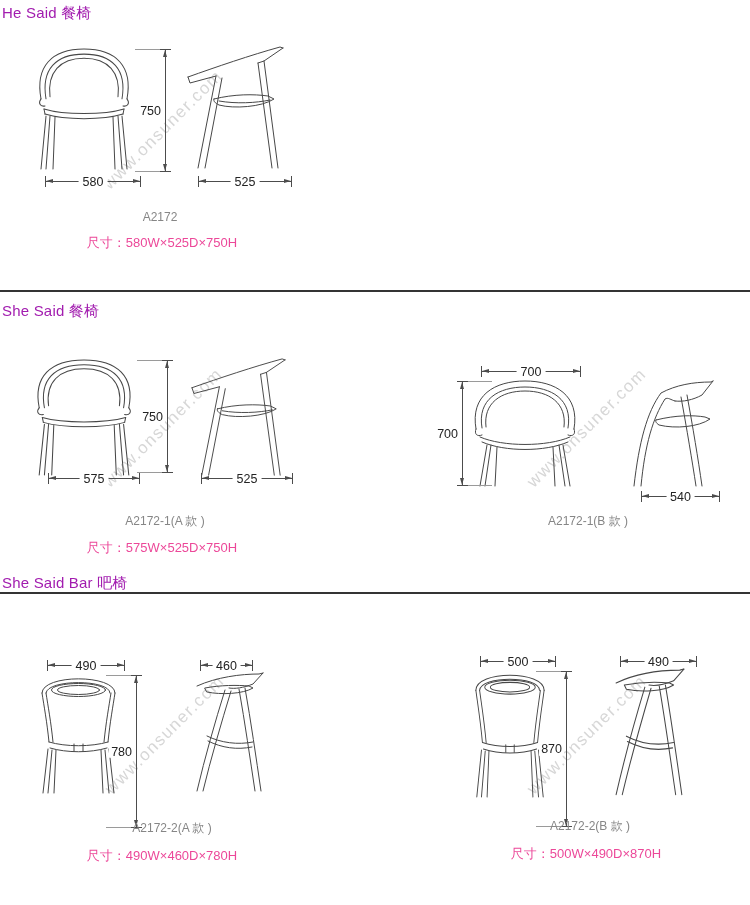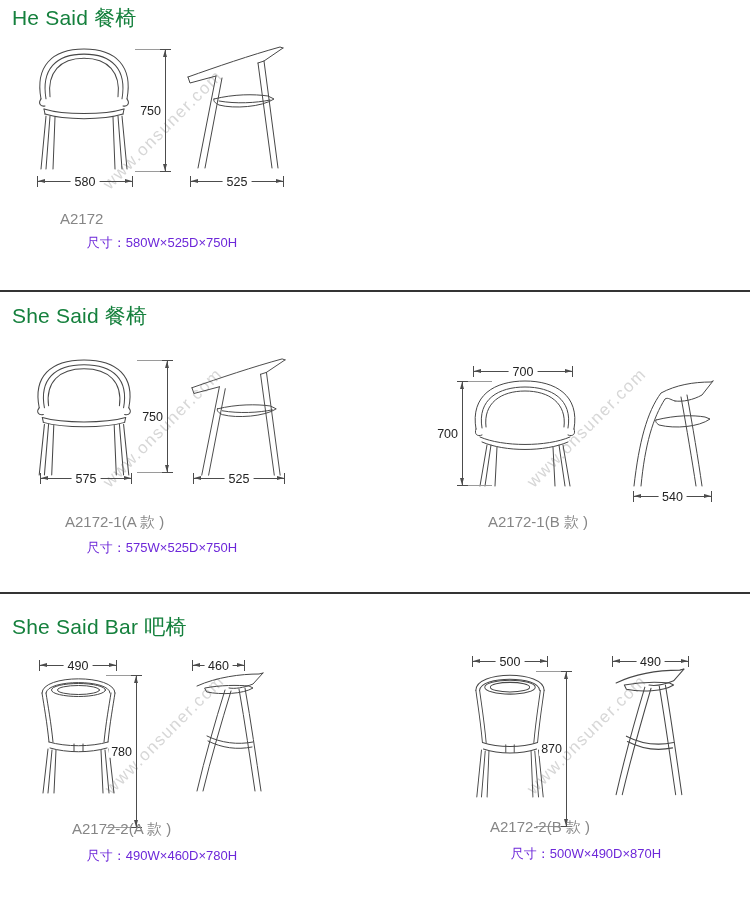--- a/index.html
+++ b/index.html
@@ -1,27 +1,27 @@
 <!DOCTYPE html>
 <html><head>
 <meta charset="utf-8">
 <style>
   html,body{margin:0;padding:0;background:#fff;}
   .page{position:relative;width:750px;height:905px;background:#fff;overflow:hidden;
         font-family:"Liberation Sans","DejaVu Sans",sans-serif;}
-  .heading{position:absolute;font-size:21px;color:#15803d;letter-spacing:.2px;white-space:nowrap;margin-left:10px;}
+  .heading{position:absolute;font-size:15px;color:#a21caf;letter-spacing:.2px;white-space:nowrap;}
   .divider{position:absolute;left:0;width:750px;height:2px;background:#343434;}
   .wm{position:absolute;transform:translate(-50%,-50%) rotate(-45deg);font-size:17px;color:#d7d7d7;
       letter-spacing:1.5px;white-space:nowrap;}
-  .model{position:absolute;font-size:15px;color:#868686;text-align:left;width:200px;white-space:nowrap;}
-  .size{position:absolute;font-size:13px;color:#6d28d9;text-align:center;width:300px;white-space:nowrap;}
+  .model{position:absolute;font-size:12px;color:#868686;text-align:center;width:200px;white-space:nowrap;}
+  .size{position:absolute;font-size:13px;color:#ec4899;text-align:center;width:300px;white-space:nowrap;}
   .art{position:absolute;overflow:visible;}
 
   
-  .hdim{position:absolute;height:13px;}
+  .hdim{position:absolute;height:13px;margin-left:8px;}
   .hdim .dl{position:absolute;left:0;right:0;top:6px;height:1px;background:#4c4c4c;}
   .hdim .tick{position:absolute;top:1px;width:1px;height:11px;background:#4c4c4c;}
   .hdim .tl{left:0;}.hdim .tr{right:0;}
   .hdim .ar{position:absolute;top:4px;width:0;height:0;border-top:2.5px solid transparent;border-bottom:2.5px solid transparent;}
   .hdim .al{left:1px;border-right:7px solid #4c4c4c;}
   .hdim .arr{right:1px;border-left:7px solid #4c4c4c;}
   .dnum{font-size:12.5px;color:#232323;line-height:1;}
   .hdim .dnum{position:absolute;left:50%;top:7px;transform:translate(-50%,-50%);background:#fff;padding:0 4px;white-space:nowrap;}
 
   .vdim{position:absolute;width:14px;}
@@ -219,21 +219,21 @@
     <i class="dl"></i>
     <i class="tick tl"></i>
       <i class="tick tr"></i>
     <i class="ar al"></i>
       <i class="ar arr"></i>
     <span class="dnum">540</span>
   </div>
   <div class="model" style="left:488px;top:513px">A2172-1(B 款 )</div>
 
   <div class="divider" style="top:592px"></div>
-  <div class="heading" style="left:2px;top:613px">She Said Bar 吧椅</div>
+  <div class="heading" style="left:2px;top:574px">She Said Bar 吧椅</div>
 
   <div class="hdim" style="left:39px;top:659px;width:78px">
     <i class="dl"></i>
     <i class="tick tl"></i>
       <i class="tick tr"></i>
     <i class="ar al"></i>
       <i class="ar arr"></i>
     <span class="dnum">490</span>
   </div>
   <svg class="art" style="left:40px;top:672px" width="77" height="123" viewBox="0 0 77 123" preserveAspectRatio="none">

